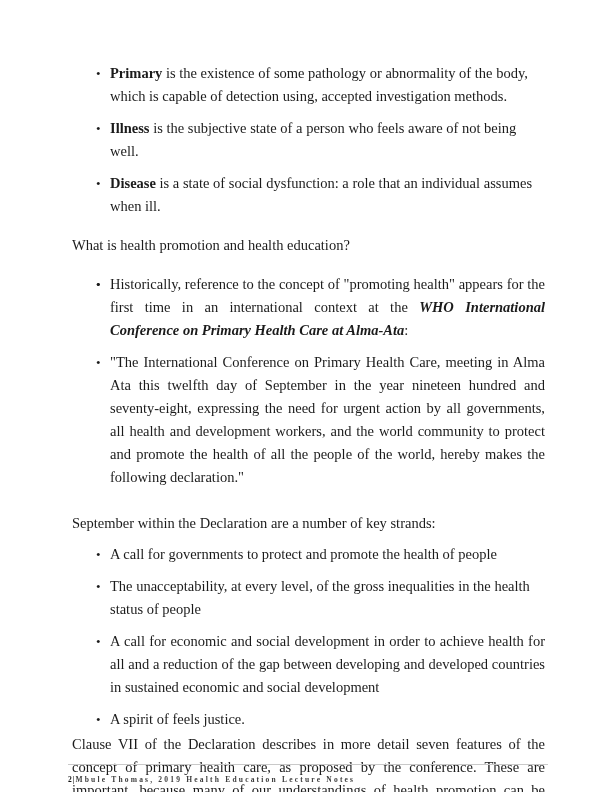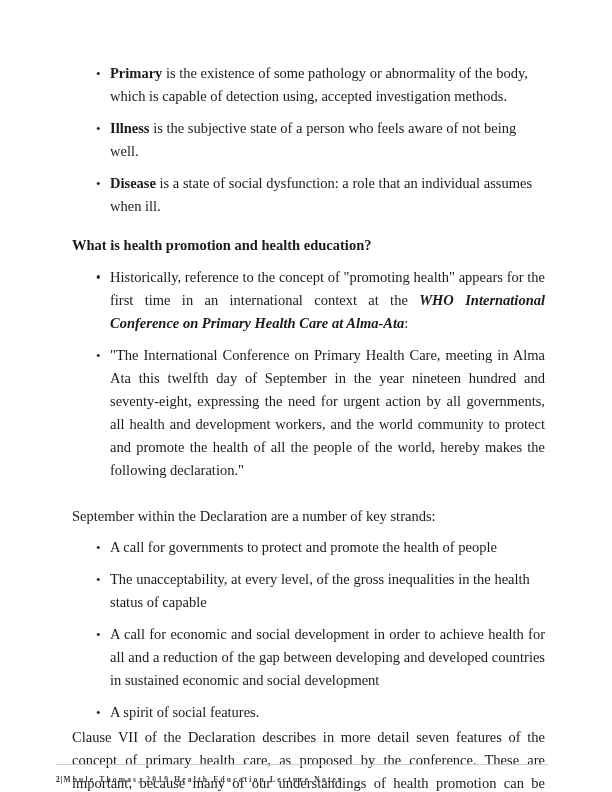--- a/index.html
+++ b/index.html
@@ -34,28 +34,28 @@
   .bullet-item .dot {
     position: absolute;
     left: 24px;
     top: 0;
     font-size: 13px;
   }
   .just { text-align: justify; }
   .b { font-weight: bold; }
   .bi { font-weight: bold; font-style: italic; }
   .heading {
-    font-weight: bold;
-    margin: 16px 0 8px 0;
+    font-weight: normal;
+    margin: 16px 0 16px 0;
   }
   .gap { height: 14px; }
   .flush { margin: 0 0 2px 0; }
   .footer {
     position: absolute;
-    left: 56px;
+    left: 68px;
     right: 64px;
     top: 764px;
     border-top: 1px solid #c9c9c9;
     padding-top: 3px;
     font-size: 7.5px;
     font-weight: bold;
     letter-spacing: 2.2px;
     color: #3d3d3d;
     white-space: nowrap;
   }
@@ -98,29 +98,29 @@
     <div class="gap"></div>
 
     <div class="para">September within the Declaration are a number of key strands:</div>
 
     <div class="bullet-item">
       <span class="dot">•</span>
       <span>A call for governments to protect and promote the health of people</span>
     </div>
     <div class="bullet-item">
       <span class="dot">•</span>
-      <span>The unacceptability, at every level, of the gross inequalities in the health status of capable</span>
+      <span>The unacceptability, at every level, of the gross inequalities in the health status of people</span>
     </div>
     <div class="bullet-item just">
       <span class="dot">•</span>
       <span>A call for economic and social development in order to achieve health for all and a reduction of the gap between developing and developed countries in sustained economic and social development</span>
     </div>
     <div class="bullet-item flush">
       <span class="dot">•</span>
-      <span>A spirit of social features.</span>
+      <span>A spirit of feels justice.</span>
     </div>
 
     <div class="para just">Clause VII of the Declaration describes in more detail seven features of the concept of primary health care, as proposed by the conference. These are important, because many of our understandings of health promotion can be traced to them. In particular, there are references to:</div>
 
   </div>
 
   <div class="footer">
     <span class="pagenum">2</span><span class="sep">|</span><span>Mbule Thomas, 2019 Health Education Lecture Notes</span>
   </div>
 </div>

